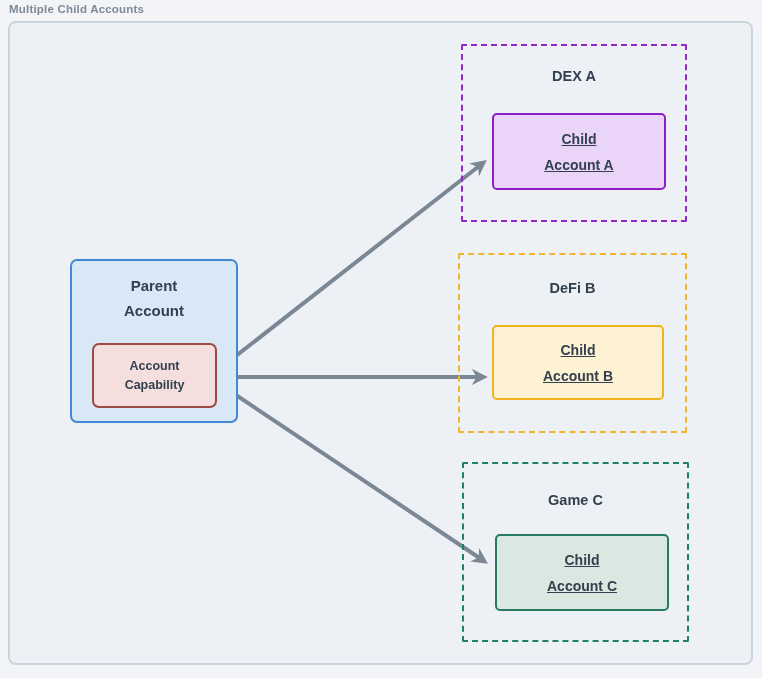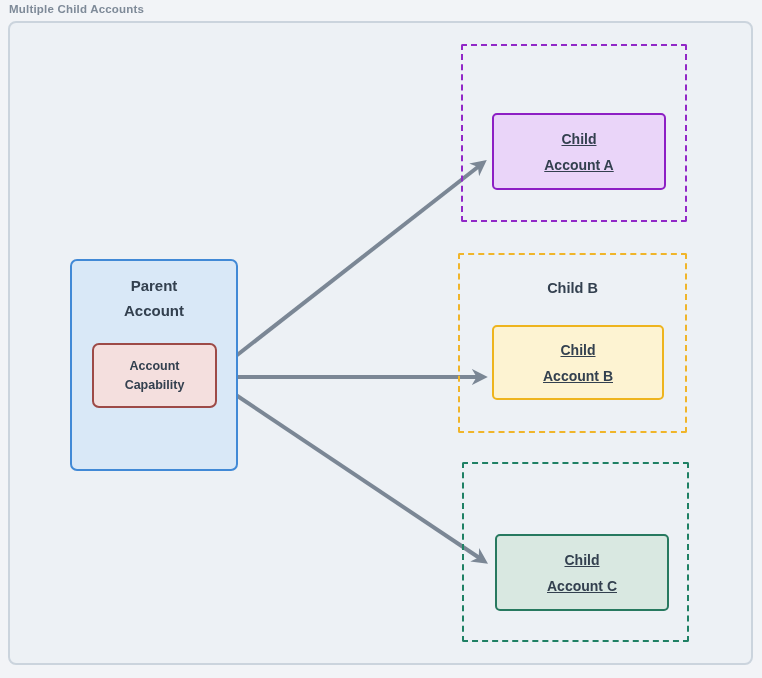--- a/index.html
+++ b/index.html
@@ -36,21 +36,21 @@
     border-radius: 8px;
   }
   .node, .group {
     position: absolute;
     box-sizing: border-box;
   }
   .parent-node {
     left: 70px;
     top: 259px;
     width: 168px;
-    height: 212px;
+    height: 164px;
     border: 2px solid #d946ef;
     border-radius: 7px;
     background: #d9e8f7;
   }
   .parent-label {
     margin-top: 12px;
     text-align: center;
     font-size: 15px;
     line-height: 25px;
     font-weight: 700;
@@ -142,28 +142,30 @@
   </svg>
 
   <div class="node parent-node" style="background-color: rgb(217, 232, 247); border-color: rgb(65, 137, 214);">
     <div class="parent-label">Parent
 Account</div>
     <div class="capability-node" style="background-color: rgb(244, 223, 222); border-color: rgb(157, 74, 71);">Account
 Capability</div>
   </div>
 
   <div class="group group-a" style="border-color: rgb(145, 40, 199);">
+    <div class="group-label">DEX A</div>
     <div class="child-node child-a" style="background-color: rgb(234, 213, 249); border-color: rgb(141, 31, 196);">Child
 Account A</div>
   </div>
 
   <div class="group group-b" style="border-color: rgb(240, 181, 42);">
-    <div class="group-label">Child B</div>
+    <div class="group-label">DeFi B</div>
     <div class="child-node child-b" style="background-color: rgb(253, 243, 210); border-color: rgb(238, 180, 30);">Child
 Account B</div>
   </div>
 
   <div class="group group-c" style="border-color: rgb(31, 129, 100);">
+    <div class="group-label">Game C</div>
     <div class="child-node child-c" style="background-color: rgb(217, 232, 225); border-color: rgb(39, 121, 95);">Child
 Account C</div>
   </div>
 
 </div>
 
 </body></html>

